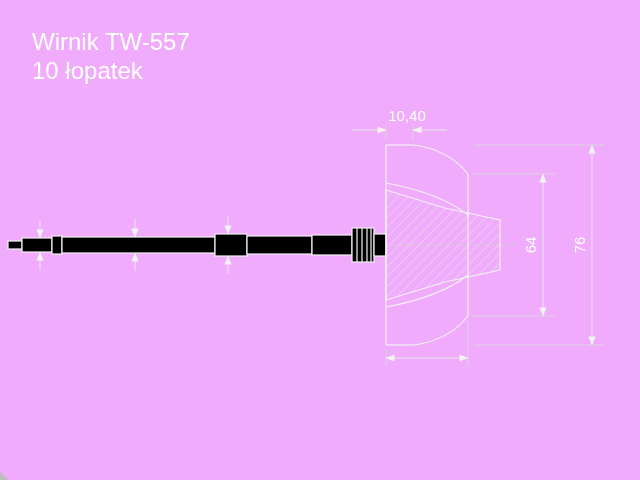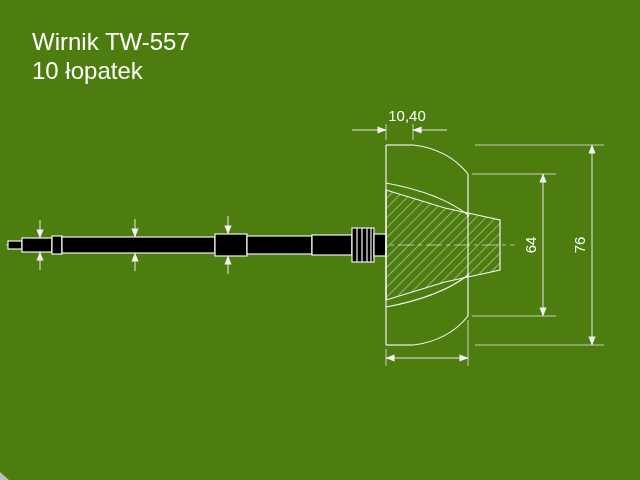--- a/index.html
+++ b/index.html
@@ -8,21 +8,21 @@
     background: #000000;
     width: 640px;
     height: 480px;
     overflow: hidden;
     font-family: "Liberation Sans", sans-serif;
   }
   .stage {
     position: relative;
     width: 640px;
     height: 480px;
-    background: #4d7c0f;
+    background: #f0abfc;
   }
   svg { display: block; }
   .outline   { stroke: #f2f2f2; stroke-width: 1.2; fill: none; }
   .filled    { stroke: #f2f2f2; stroke-width: 1.2; fill: #000000; }
   .dimline   { stroke: #e8e8e8; stroke-width: 1; fill: none; }
   .extline   { stroke: #d8d8d8; stroke-width: 0.9; fill: none; }
   .centerline{ stroke: #cfcfcf; stroke-width: 0.8; fill: none;
                stroke-dasharray: 16 4 4 4; }
   .hatched   { fill: url(#hatchPattern); stroke: #f2f2f2; stroke-width: 1.2; }
   .title-text{ fill: #ffffff; font-size: 24px; }

